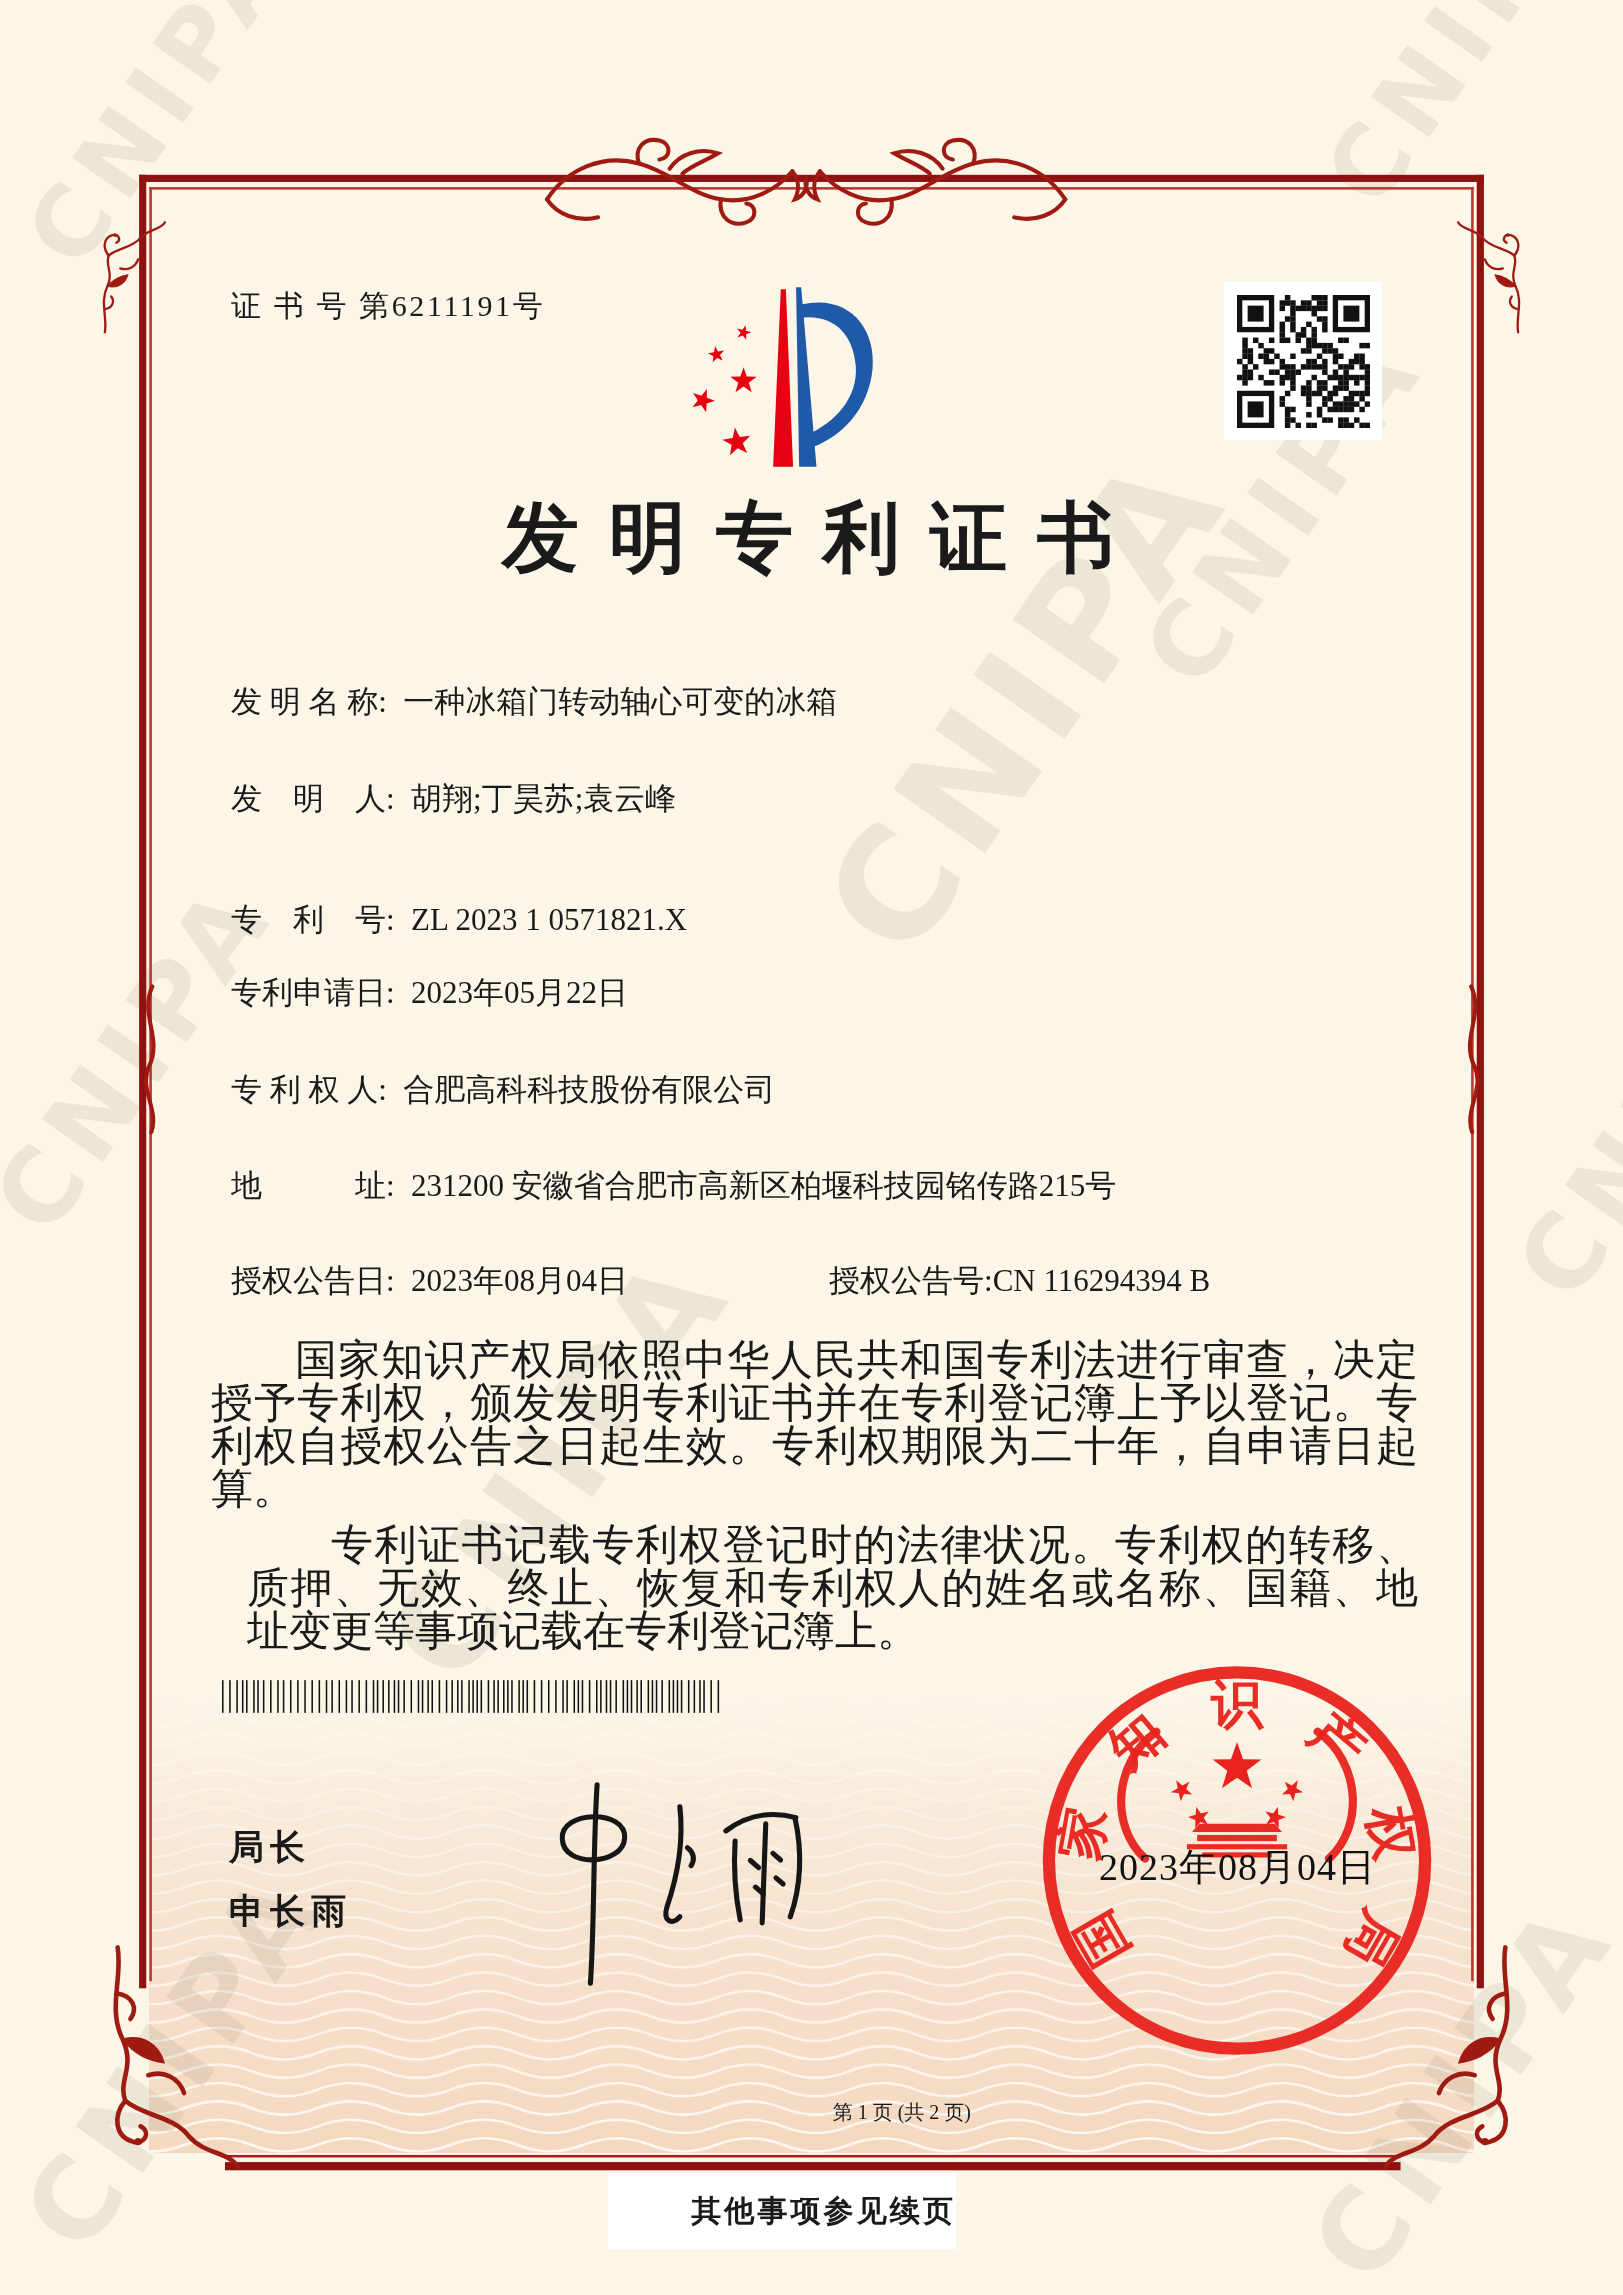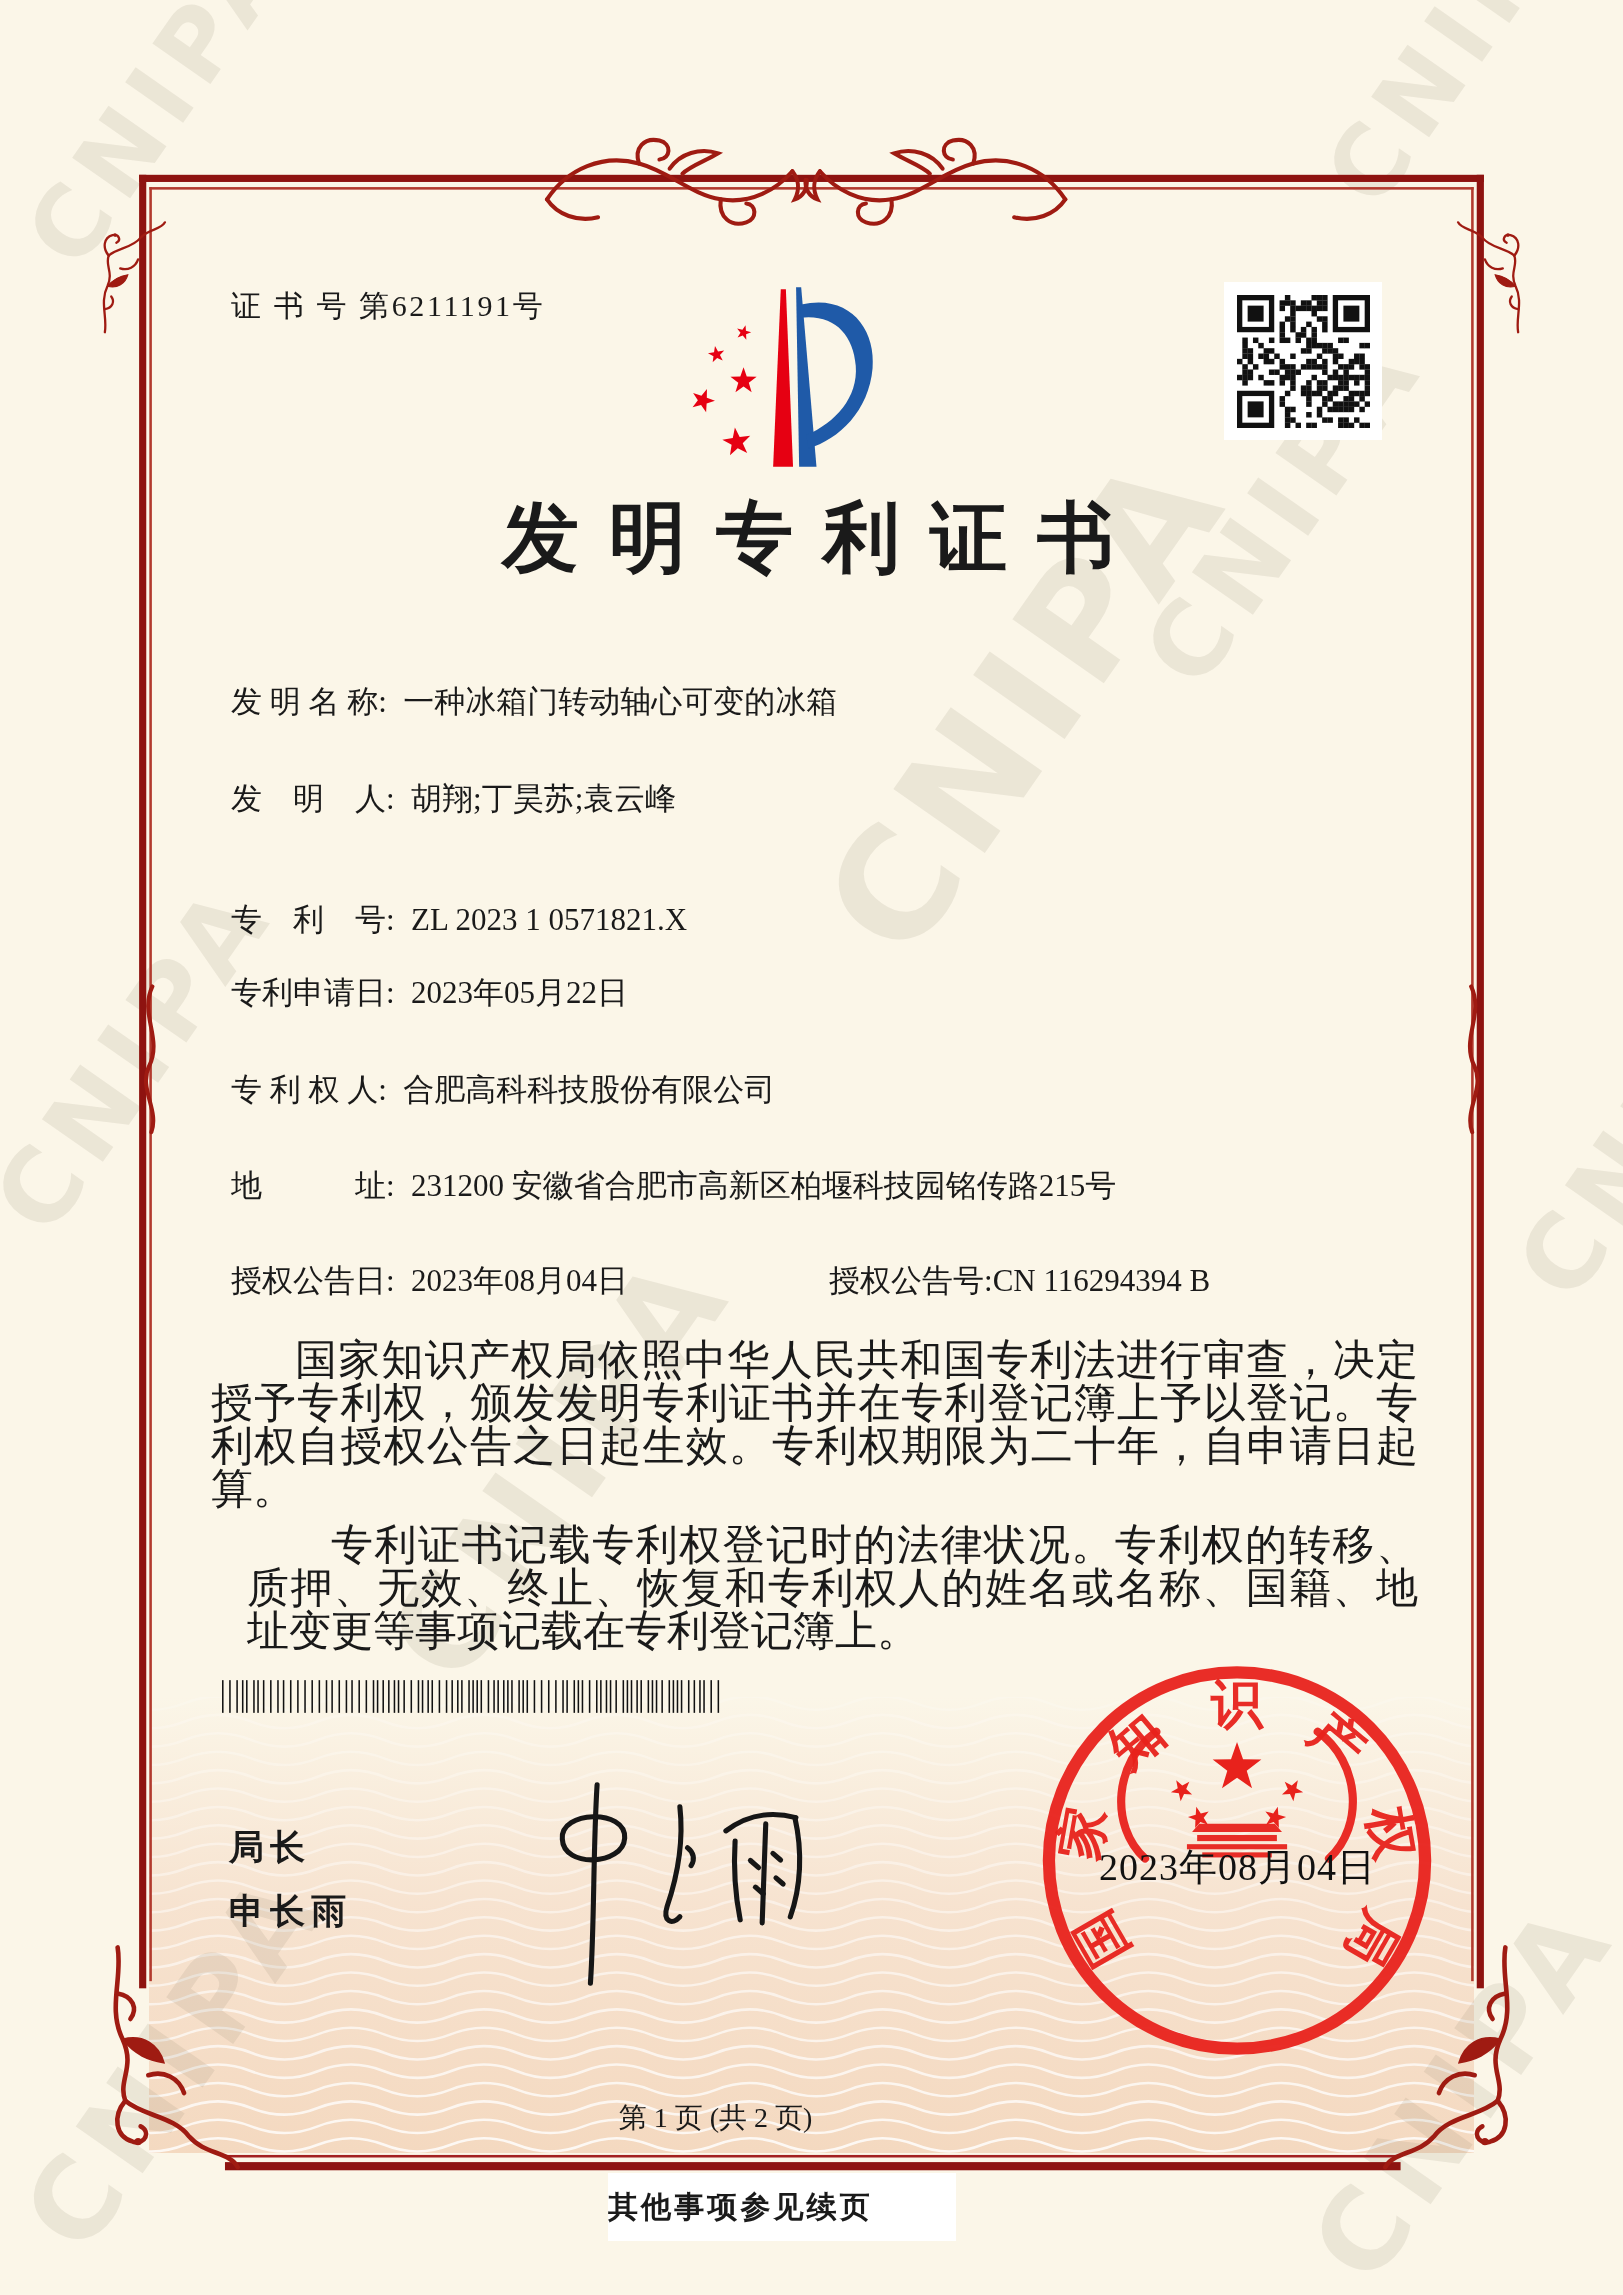--- a/index.html
+++ b/index.html
@@ -42,24 +42,24 @@
   .paras{position:absolute;left:211px;top:1339px;width:1207px;font-size:42px;line-height:43px;text-align:justify;}
   .para{text-indent:2em;margin:0;}
   .para + .para{margin-top:13.3px;margin-left:36px;}
   .barcode-box{position:absolute;left:221px;top:1680px;width:516px;height:33px;}
   .signer{position:absolute;left:229px;font-size:35px;font-weight:bold;letter-spacing:6.1px;
           font-family:"Liberation Sans","DejaVu Sans",sans-serif;white-space:nowrap;}
   .seal-date{
     position:absolute;left:1084px;top:1842px;width:307px;text-align:center;
     font-size:38px;font-weight:500;color:#111;z-index:6;letter-spacing:1px;white-space:nowrap;
   }
-  .page-info{position:absolute;left:460px;top:2099px;width:511px;text-align:center;font-size:28px;z-index:4;}
+  .page-info{position:absolute;left:460px;top:2099px;width:511px;text-align:right;font-size:20px;z-index:4;}
   .note-box{
-    position:absolute;left:608px;top:2173px;width:348px;height:68px;background:#ffffff;z-index:4;
-    display:flex;align-items:center;justify-content:flex-start;
+    position:absolute;left:608px;top:2173px;width:348px;height:76px;background:#ffffff;z-index:4;
+    display:flex;align-items:center;justify-content:flex-end;
   }
   .note-box span{font-size:30px;font-weight:600;letter-spacing:3.1px;white-space:nowrap;}
 </style>
 </head>
 <body>
 
 <div class="page">
 
   <div class="wm" style="left:-31px;top:41px;font-size:97px;">CNIPA</div>
   <div class="wm" style="left:1268px;top:-20.4px;font-size:97px;">CNIPA</div>

